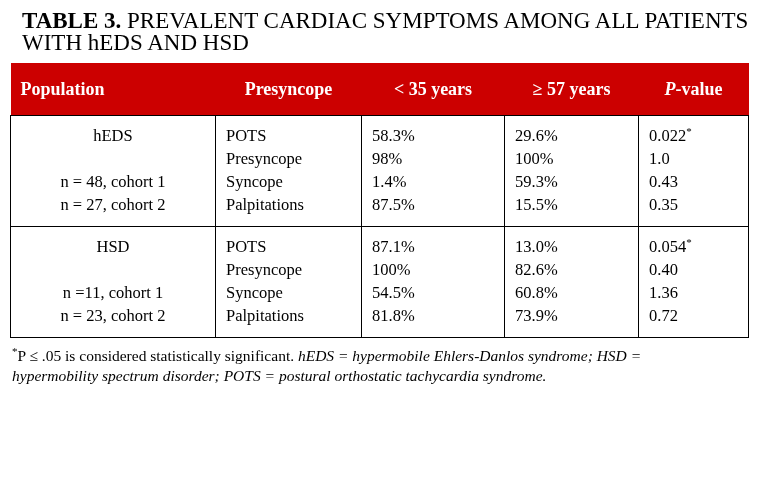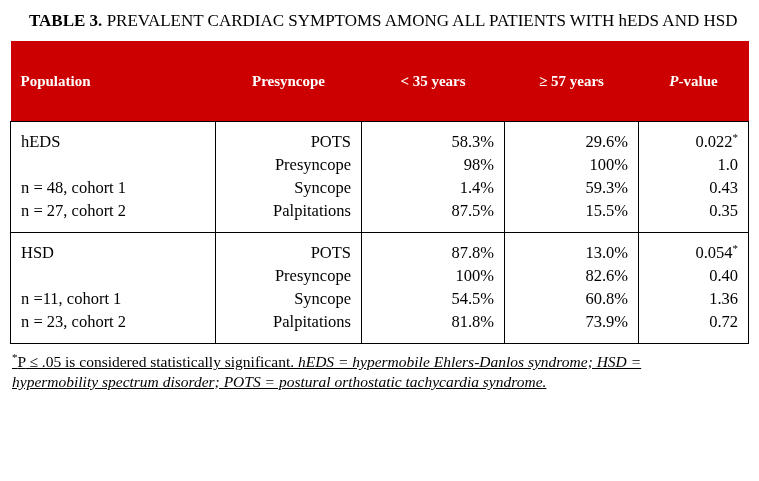--- a/index.html
+++ b/index.html
@@ -15,45 +15,45 @@
     overflow: hidden;
   }
   .page {
     position: relative;
     width: 759px;
     height: 481px;
     box-sizing: border-box;
     padding: 8px 10px 0 10px;
   }
   .caption {
-    font-size: 17px;
+    font-size: 23px;
     line-height: 22px;
-    margin: 2px 0 9px 19px;
+    margin: 2px 0 9px 12px;
     max-width: 730px;
   }
   .caption .caption-label {
     font-weight: bold;
   }
   table.data-table {
     border-collapse: collapse;
     width: 738px;
     table-layout: fixed;
   }
   table.data-table col.c0 { width: 205px; }
   table.data-table col.c1 { width: 146px; }
   table.data-table col.c2 { width: 143px; }
   table.data-table col.c3 { width: 134px; }
   table.data-table col.c4 { width: 110px; }
 
   thead th {
     background: #cc0000;
     color: #ffffff;
     font-weight: bold;
-    font-size: 15px;
-    height: 80px;
+    font-size: 18px;
+    height: 52px;
     vertical-align: middle;
     border: none;
     padding: 0 10px;
   }
   thead th.left {
     text-align: left;
   }
   thead th.center {
     text-align: center;
   }
@@ -62,24 +62,24 @@
   }
 
   tbody td {
     border: 1px solid #000000;
     vertical-align: top;
     font-size: 16.5px;
     line-height: 23px;
     padding: 8px 10px 10px 10px;
   }
   tbody td.pop {
+    text-align: center;
+  }
+  tbody td.center {
     text-align: left;
-  }
-  tbody td.center {
-    text-align: right;
   }
   .pop-name {
     margin-bottom: 23px;
   }
   .pop-line {
     white-space: nowrap;
   }
   .cellline {
     display: block;
   }
@@ -87,21 +87,20 @@
     font-size: 11px;
     vertical-align: super;
     line-height: 0;
   }
   .footnote {
     margin: 8px 0 0 2px;
     width: 700px;
     font-size: 15.5px;
     line-height: 20px;
     font-style: italic;
-    text-decoration: underline;
   }
   .footnote .upright {
     font-style: normal;
   }
   .footnote .star {
     font-size: 11px;
     vertical-align: super;
     line-height: 0;
     font-style: normal;
   }
@@ -170,21 +169,21 @@
           <div class="pop-line">n =11, cohort 1</div>
           <div class="pop-line">n = 23, cohort 2</div>
         </td>
         <td class="center">
           <span class="cellline">POTS</span>
           <span class="cellline">Presyncope</span>
           <span class="cellline">Syncope</span>
           <span class="cellline">Palpitations</span>
         </td>
         <td class="center">
-          <span class="cellline">87.8%</span>
+          <span class="cellline">87.1%</span>
           <span class="cellline">100%</span>
           <span class="cellline">54.5%</span>
           <span class="cellline">81.8%</span>
         </td>
         <td class="center">
           <span class="cellline">13.0%</span>
           <span class="cellline">82.6%</span>
           <span class="cellline">60.8%</span>
           <span class="cellline">73.9%</span>
         </td>

